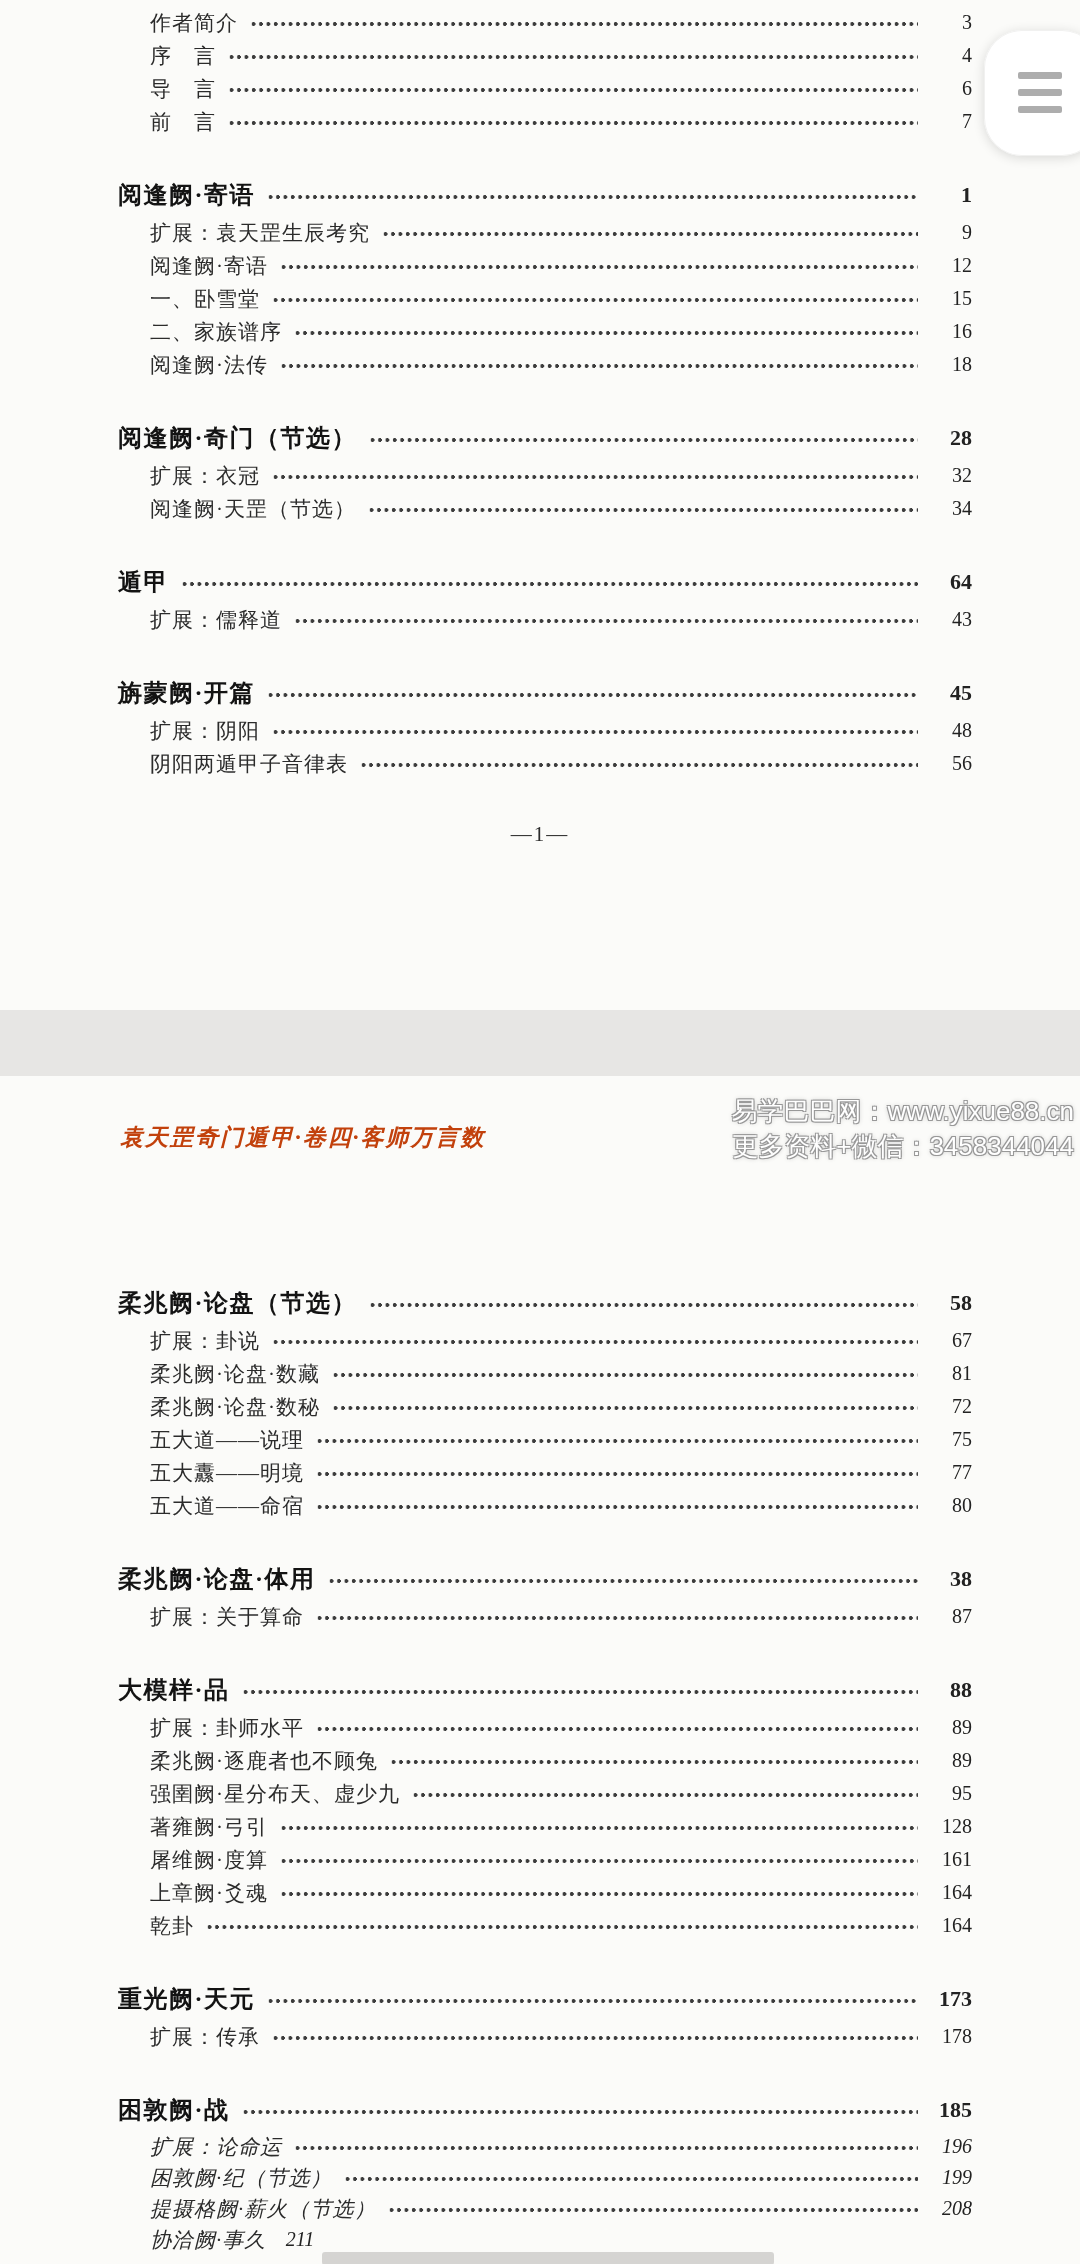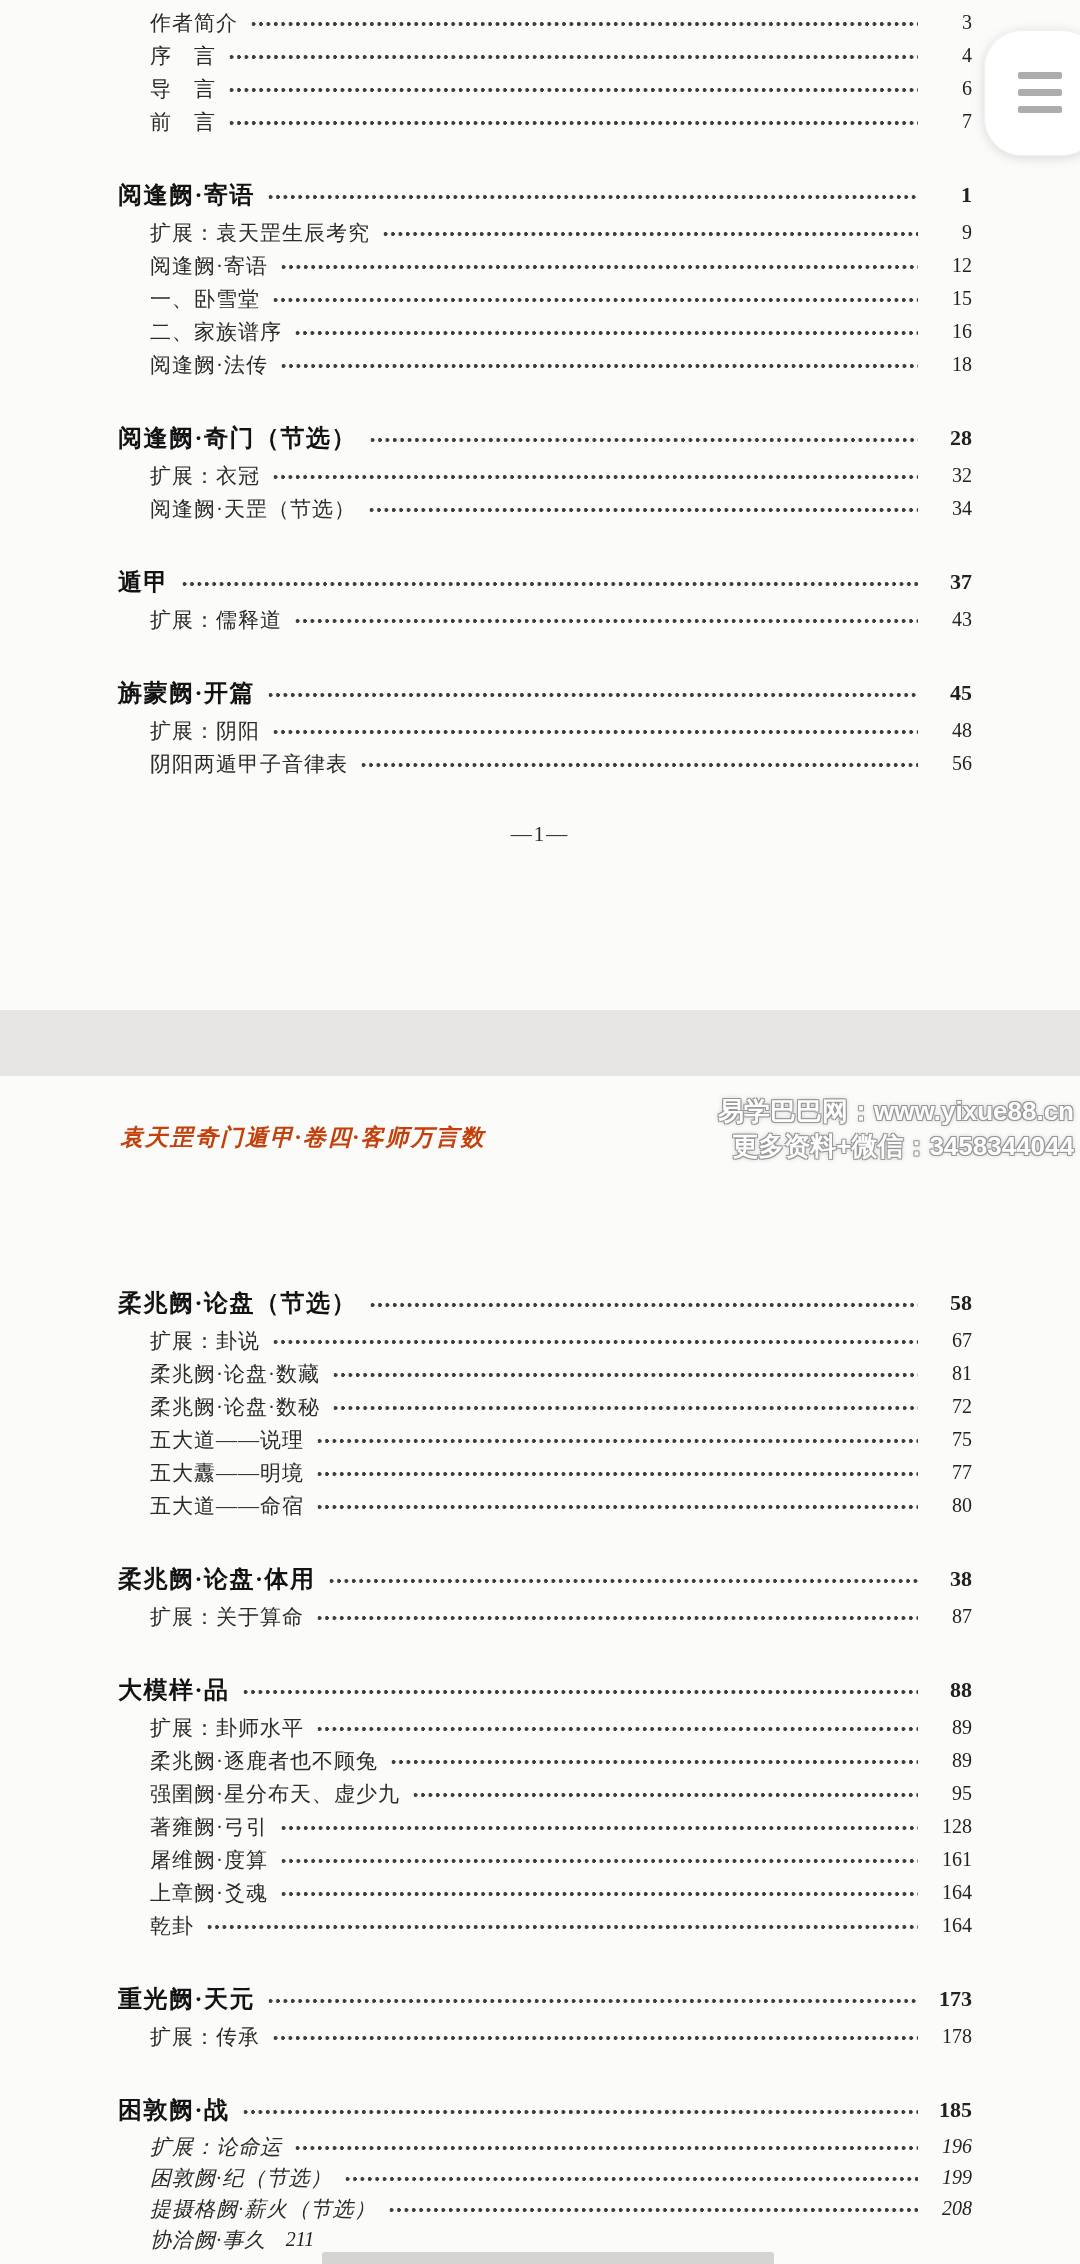--- a/index.html
+++ b/index.html
@@ -33,21 +33,21 @@
   #page2 .group:last-child .row.sub{height:31px;font-style:italic;}
 
   .footer{margin-top:42px;text-align:center;font-size:21px;color:#2b2b2b;letter-spacing:2px;}
 
   .book-header{position:absolute;left:120px;top:46px;
        font-size:23px;font-weight:bold;font-style:italic;
        letter-spacing:2px;color:#c2410c;white-space:nowrap;}
 
   .watermark{position:absolute;right:6px;top:18px;text-align:right;
        font-family:"Liberation Sans","DejaVu Sans",sans-serif;
-       font-weight:bold;font-size:26px;line-height:35px;white-space:nowrap;
+       font-weight:normal;font-size:26px;line-height:35px;white-space:nowrap;
        color:#ffffff;
        text-shadow:-1px -1px 0 #989898,1px -1px 0 #989898,-1px 1px 0 #989898,1px 1px 0 #989898,0 0 5px #b0b0b0;}
 
   .float-btn{position:absolute;top:30px;right:-20px;width:116px;height:126px;
        background:#ffffff;border-radius:38px;
        box-shadow:0 2px 12px rgba(0,0,0,0.14),inset 0 0 0 1px #f1f1f0;}
   .float-btn .bars{position:absolute;left:34px;top:42px;}
   .float-btn .bar{width:44px;height:7px;border-radius:2px;background:#adadad;margin-bottom:10px;}
 
   .smudge{position:absolute;left:322px;top:1176px;width:452px;height:13px;
@@ -127,21 +127,21 @@
           <div class="row sub">
             <span class="label">阅逢阙·天罡（节选）</span>
             <span class="dots"></span>
             <span class="num">34</span>
           </div>
         </div>
         <div class="group">
           <div class="row head">
             <span class="label">遁甲</span>
             <span class="dots"></span>
-            <span class="num">37</span>
+            <span class="num">64</span>
           </div>
           <div class="row sub">
             <span class="label">扩展：儒释道</span>
             <span class="dots"></span>
             <span class="num">43</span>
           </div>
         </div>
         <div class="group">
           <div class="row head">
             <span class="label">旃蒙阙·开篇</span>

